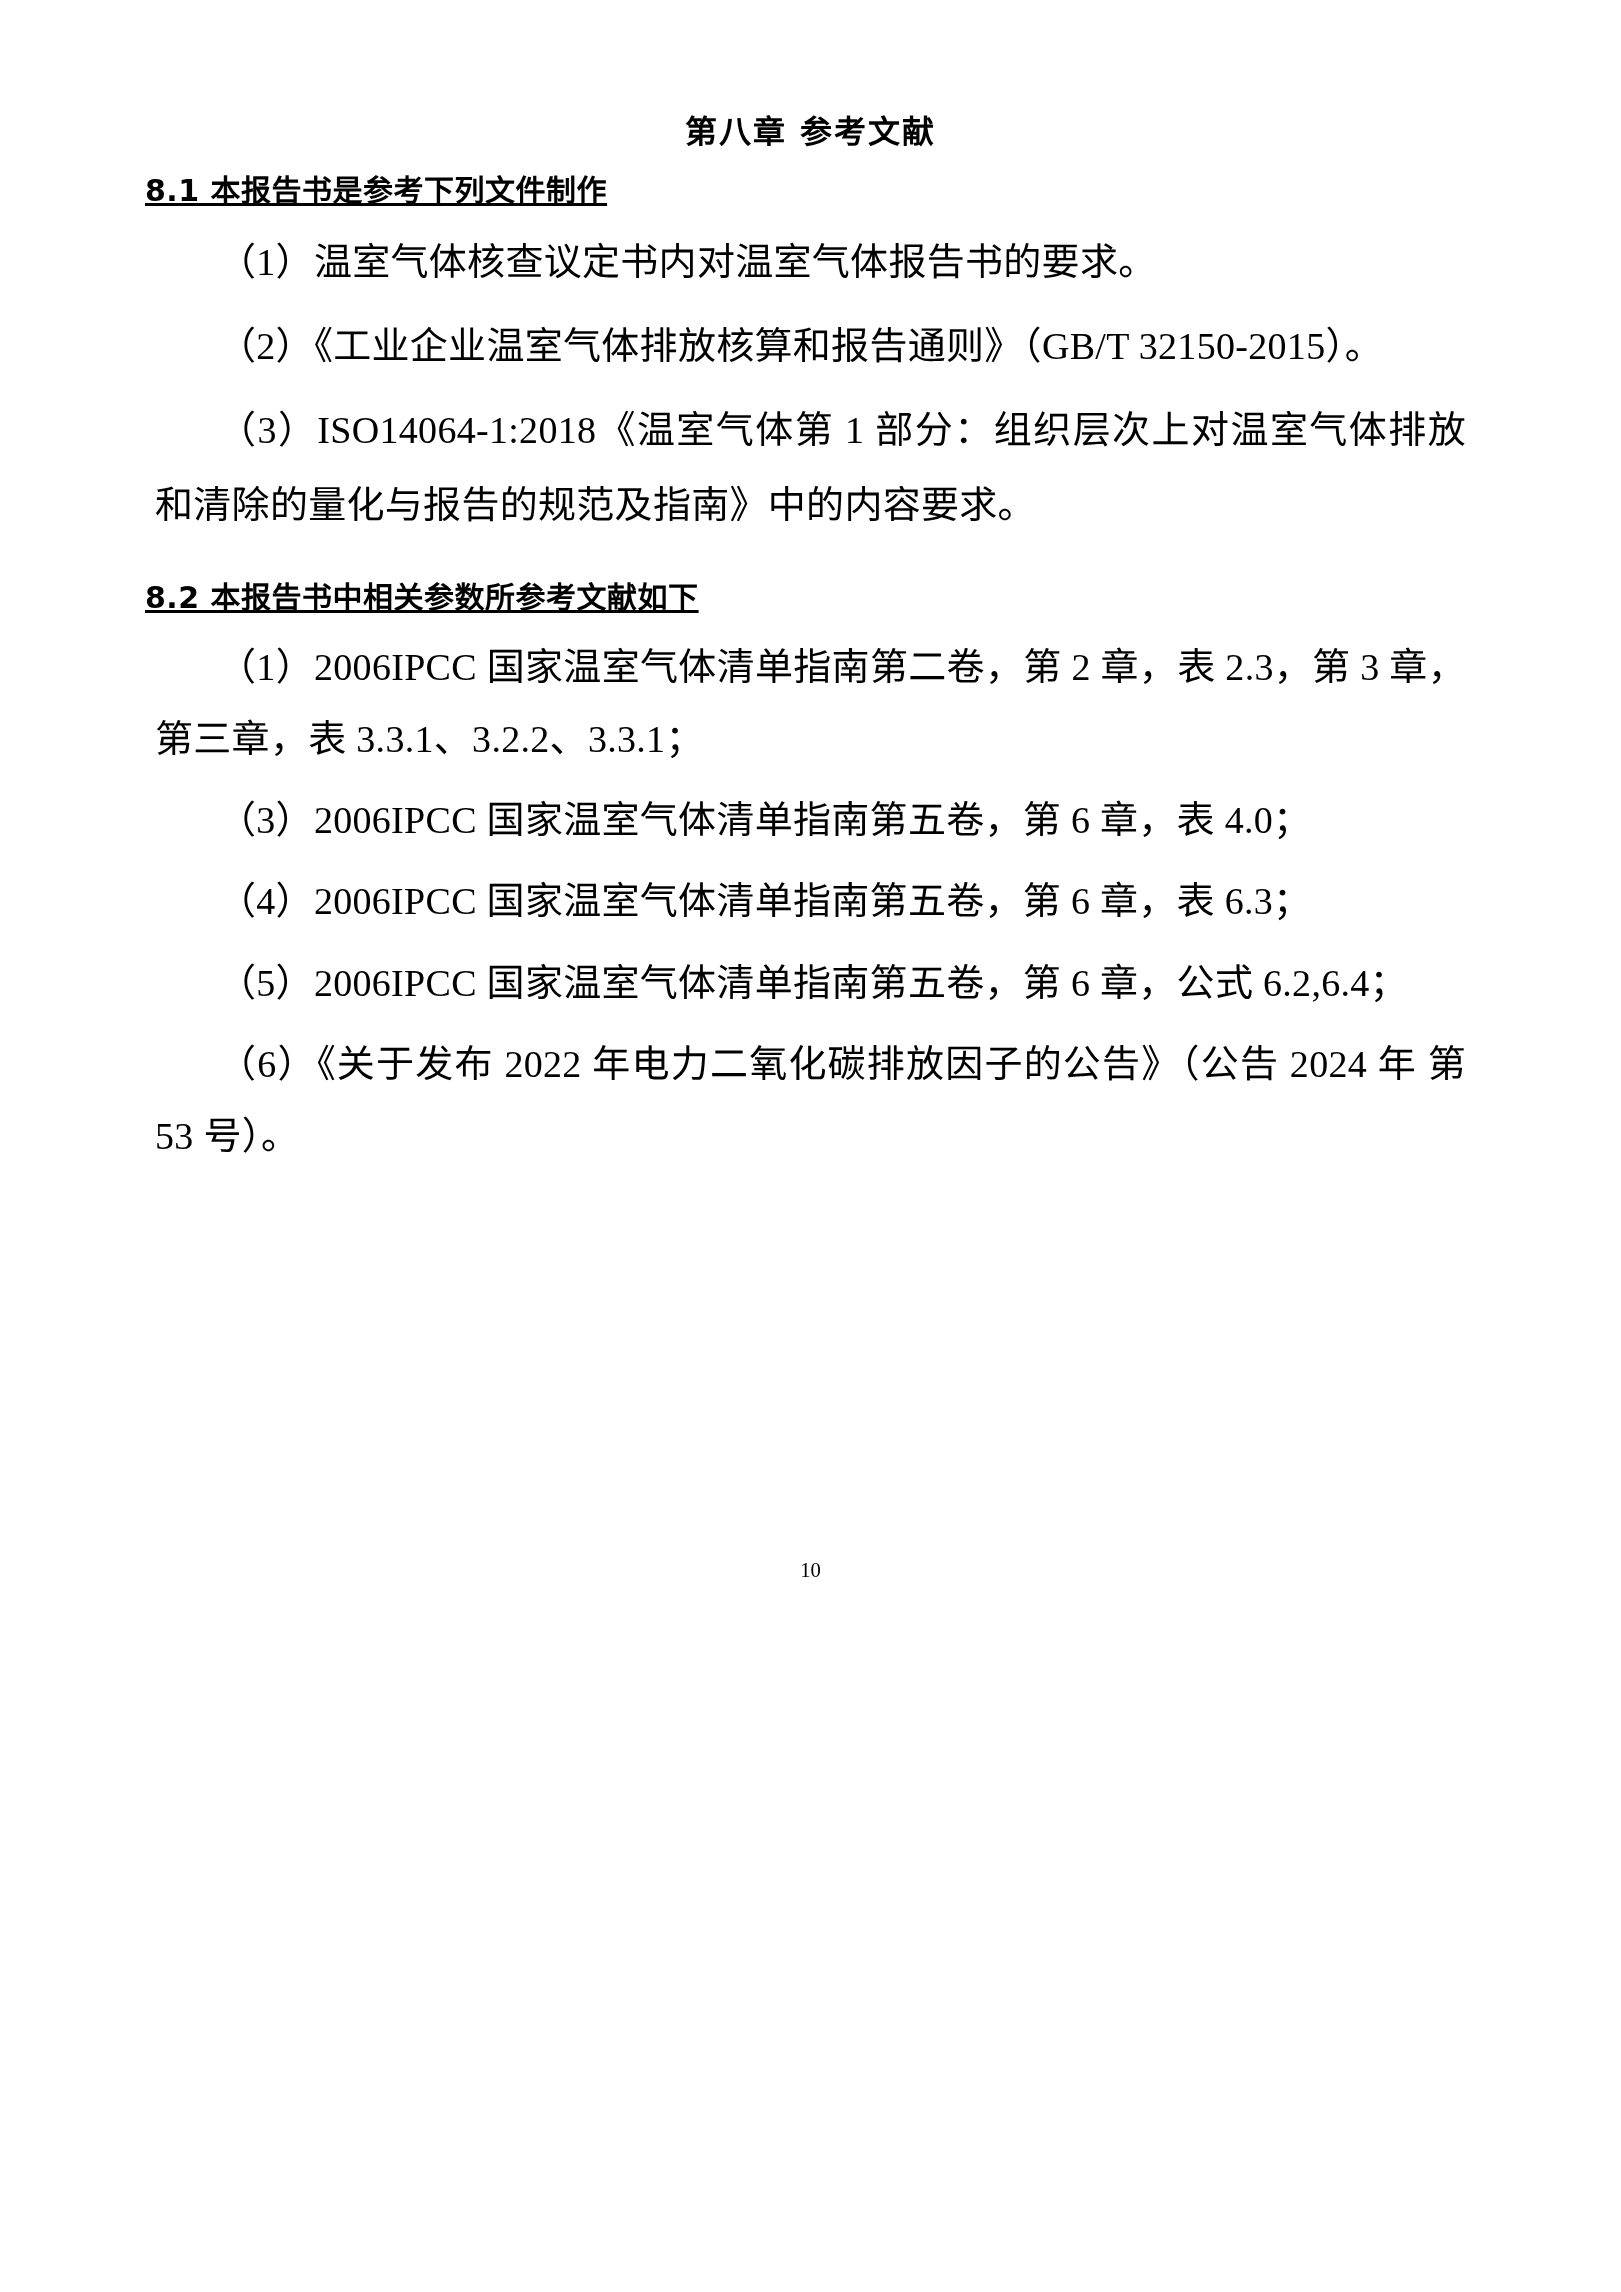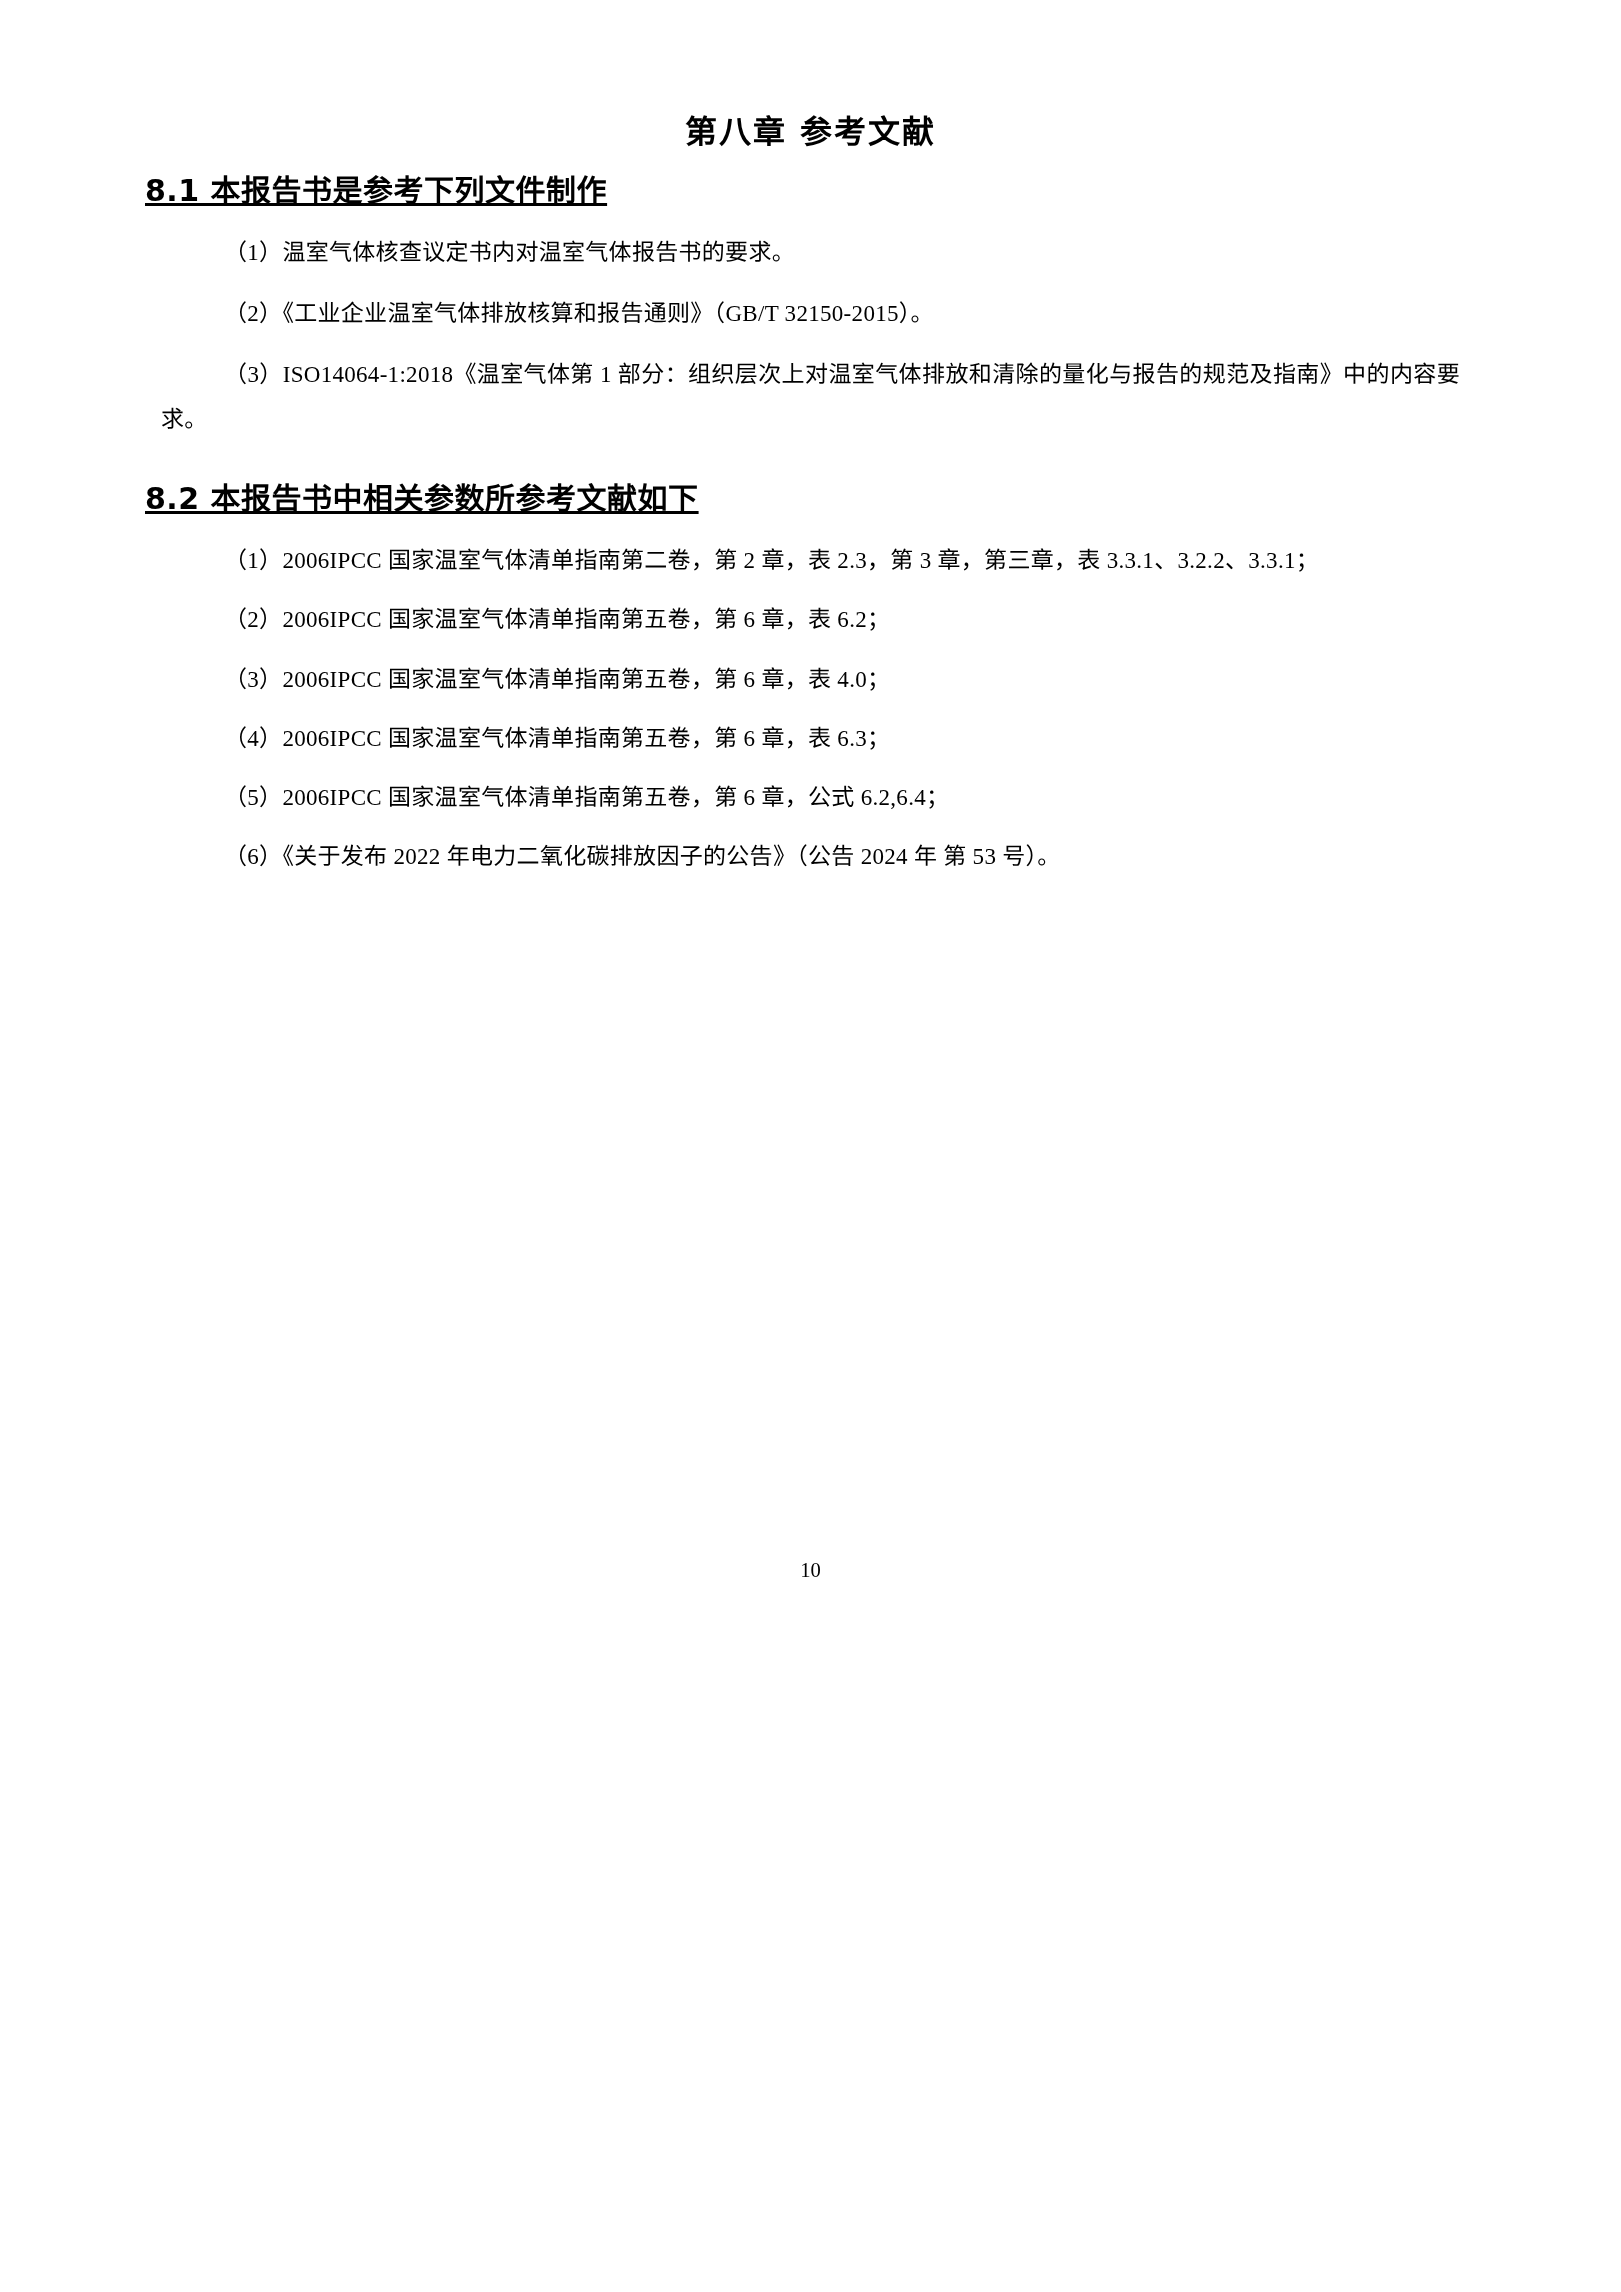--- a/index.html
+++ b/index.html
@@ -37,25 +37,25 @@
     font-size: 30px;
     line-height: 1.65;
     margin: 5.9px 0 2px 0;
     letter-spacing: 0.5px;
     text-decoration: underline;
   }
   .section-heading-2 {
     margin-top: 31px;
   }
   .para {
-    font-size: 23px;
+    font-size: 38px;
     line-height: 1.95;
     text-align: justify;
     text-justify: inter-ideograph;
-    margin: 16px;
+    margin: 10px;
     letter-spacing: 0.3px;
   }
   .indent {
     text-indent: 63px;
   }
   .tight {
     line-height: 1.88;
   }
   .page-number {
     position: absolute;
@@ -80,21 +80,20 @@
   <p class="para indent">（1）温室气体核查议定书内对温室气体报告书的要求。</p>
 
   <p class="para indent">（2）《工业企业温室气体排放核算和报告通则》（GB/T 32150-2015）。</p>
 
   <p class="para indent">（3）ISO14064-1:2018《温室气体第 1 部分：组织层次上对温室气体排放和清除的量化与报告的规范及指南》中的内容要求。</p>
 
   <h2 class="section-heading section-heading-2">8.2 本报告书中相关参数所参考文献如下</h2>
 
   <p class="para indent tight">（1）2006IPCC 国家温室气体清单指南第二卷，第 2 章，表 2.3，第 3 章，第三章，表 3.3.1、3.2.2、3.3.1；</p>
 
-  <p class="para indent tight">（2）2006IPCC 国家温室气体清单指南第五卷，第 6 章，表 6.2；</p>
 
   <p class="para indent tight">（3）2006IPCC 国家温室气体清单指南第五卷，第 6 章，表 4.0；</p>
 
   <p class="para indent tight">（4）2006IPCC 国家温室气体清单指南第五卷，第 6 章，表 6.3；</p>
 
   <p class="para indent tight">（5）2006IPCC 国家温室气体清单指南第五卷，第 6 章，公式 6.2,6.4；</p>
 
   <p class="para indent tight">（6）《关于发布 2022 年电力二氧化碳排放因子的公告》（公告 2024 年 第 53 号）。</p>
 
   <div class="page-number">10</div>

